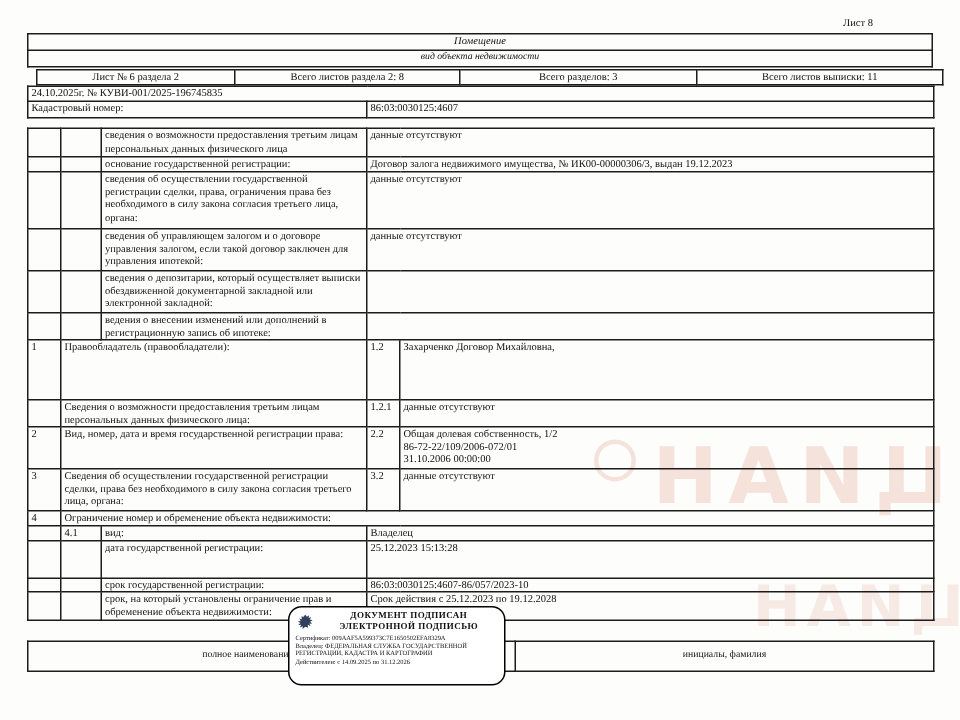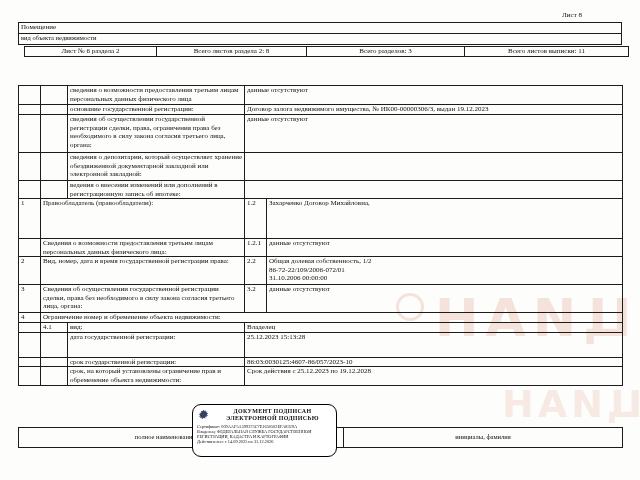--- a/index.html
+++ b/index.html
@@ -4,21 +4,21 @@
 <style>
   html,body{margin:0;padding:0;}
   .page{position:relative;width:640px;height:480px;background:#fdfdfc;font-family:"Liberation Serif",serif;color:#111;overflow:hidden;}
   table{border-collapse:collapse;table-layout:fixed;position:absolute;background:transparent;z-index:2;}
   td{border:1px solid #1c1c1c;font-size:7px;line-height:8.5px;padding:0 2px;vertical-align:top;overflow:hidden;word-wrap:break-word;}
   .doc-table{border:1.5px solid #111;}
   .pre{white-space:pre-line;}
   .sheet-label{position:absolute;top:11px;right:58px;font-size:7px;z-index:2;}
   
   .t-object{left:18px;top:22px;width:604px;}
-  .t-object td{height:10px;}
+  .t-object td{height:10px;text-align:center;font-style:italic;}
   .t-object .small{font-size:6.5px;}
   .t-sheetinfo{left:24px;top:46px;width:604px;}
   .t-sheetinfo td{height:9px;text-align:center;}
   .t-statement{left:18px;top:57px;width:604px;}
   .t-main{left:18px;top:85px;width:604px;padding-left:43px;}
   .t-footer{left:18px;top:427px;width:604px;}
   .t-footer td{height:19px;text-align:center;vertical-align:middle;font-size:6.5px;}
   
   .stamp{position:absolute;left:192px;top:404px;width:145px;height:53px;background:#fff;border:1.5px solid #000;border-radius:9px;z-index:5;box-sizing:border-box;padding:3px 4px 0 4px;}
   .stamp-head{display:flex;align-items:center;gap:3px;}
@@ -65,20 +65,35 @@
     <tbody>
         <tr>
       <td>Лист № 6 раздела 2</td>
       <td>Всего листов раздела 2: 8</td>
       <td>Всего разделов: 3</td>
       <td>Всего листов выписки: 11</td>
     </tr>
   </tbody>
     </table>
 
+  <table class="t-statement doc-table">
+    <colgroup>
+        <col style="width:226px">
+        <col style="width:378px">
+      </colgroup>
+    <tbody>
+        <tr style="height:9px">
+          <td colspan="2">24.10.2025г. № КУВИ-001/2025-196745835</td>
+        </tr>
+    <tr style="height:11px">
+      <td>Кадастровый номер:</td>
+      <td>86:03:0030125:4607</td>
+    </tr>
+  </tbody>
+    </table>
 
   <table class="t-main doc-table">
     <colgroup>
         <col style="width:22px">
         <col style="width:27px">
         <col style="width:177px">
         <col style="width:22px">
         <col style="width:356px">
       </colgroup>
 
@@ -97,21 +112,27 @@
     </tr>
     <tr style="height:38px">
       <td></td>
           <td></td>
       <td>сведения об осуществлении государственной регистрации сделки, права, ограничения права без необходимого в силу закона согласия третьего лица, органа:</td>
       <td colspan="2">данные отсутствуют</td>
     </tr>
     <tr style="height:28px">
       <td></td>
           <td></td>
-      <td>сведения о депозитарии, который осуществляет хранение обездвиженной документарной закладной или электронной закладной:</td>
+      <td>сведения об управляющем залогом и о договоре управления залогом, если такой договор заключен для управления ипотекой:</td>
+      <td colspan="2">данные отсутствуют</td>
+    </tr>
+    <tr style="height:28px">
+      <td></td>
+          <td></td>
+      <td>сведения о депозитарии, который осуществляет выписки обездвиженной документарной закладной или электронной закладной:</td>
       <td colspan="2"></td>
     </tr>
     <tr style="height:18px">
       <td></td>
           <td></td>
       <td>ведения о внесении изменений или дополнений в регистрационную запись об ипотеке:</td>
       <td colspan="2"></td>
     </tr>
 
     <tr style="height:40px">

